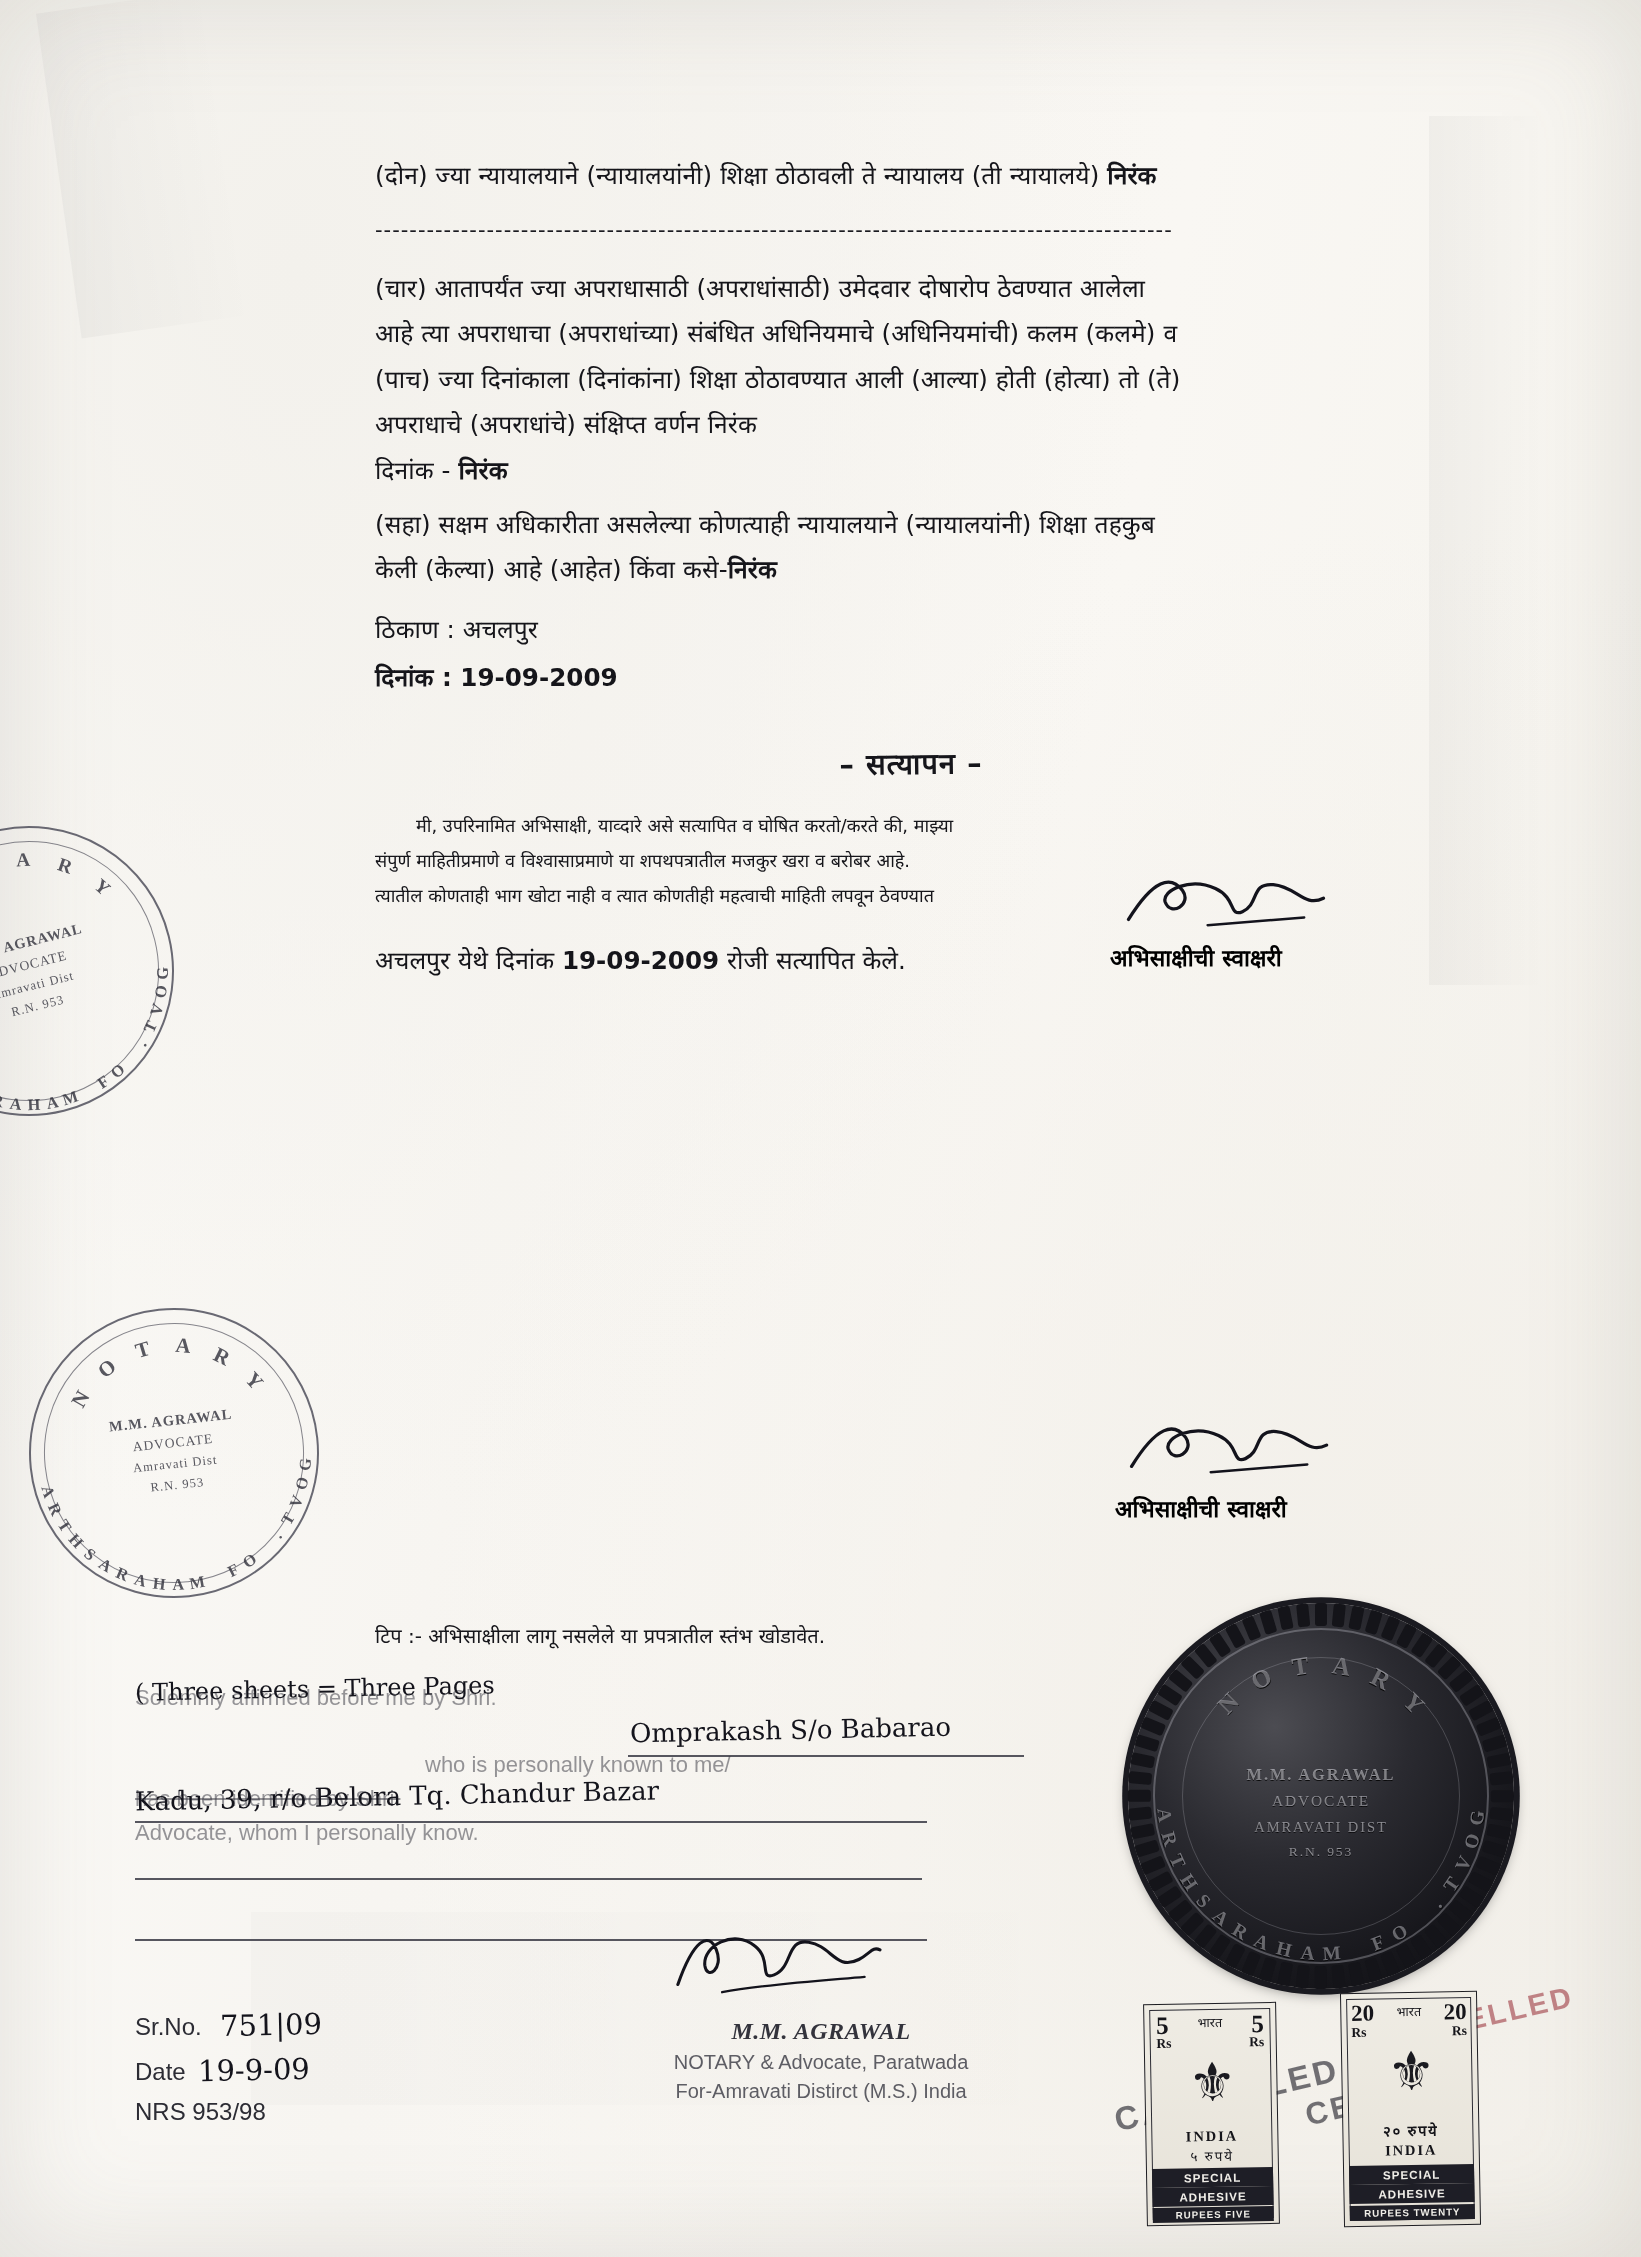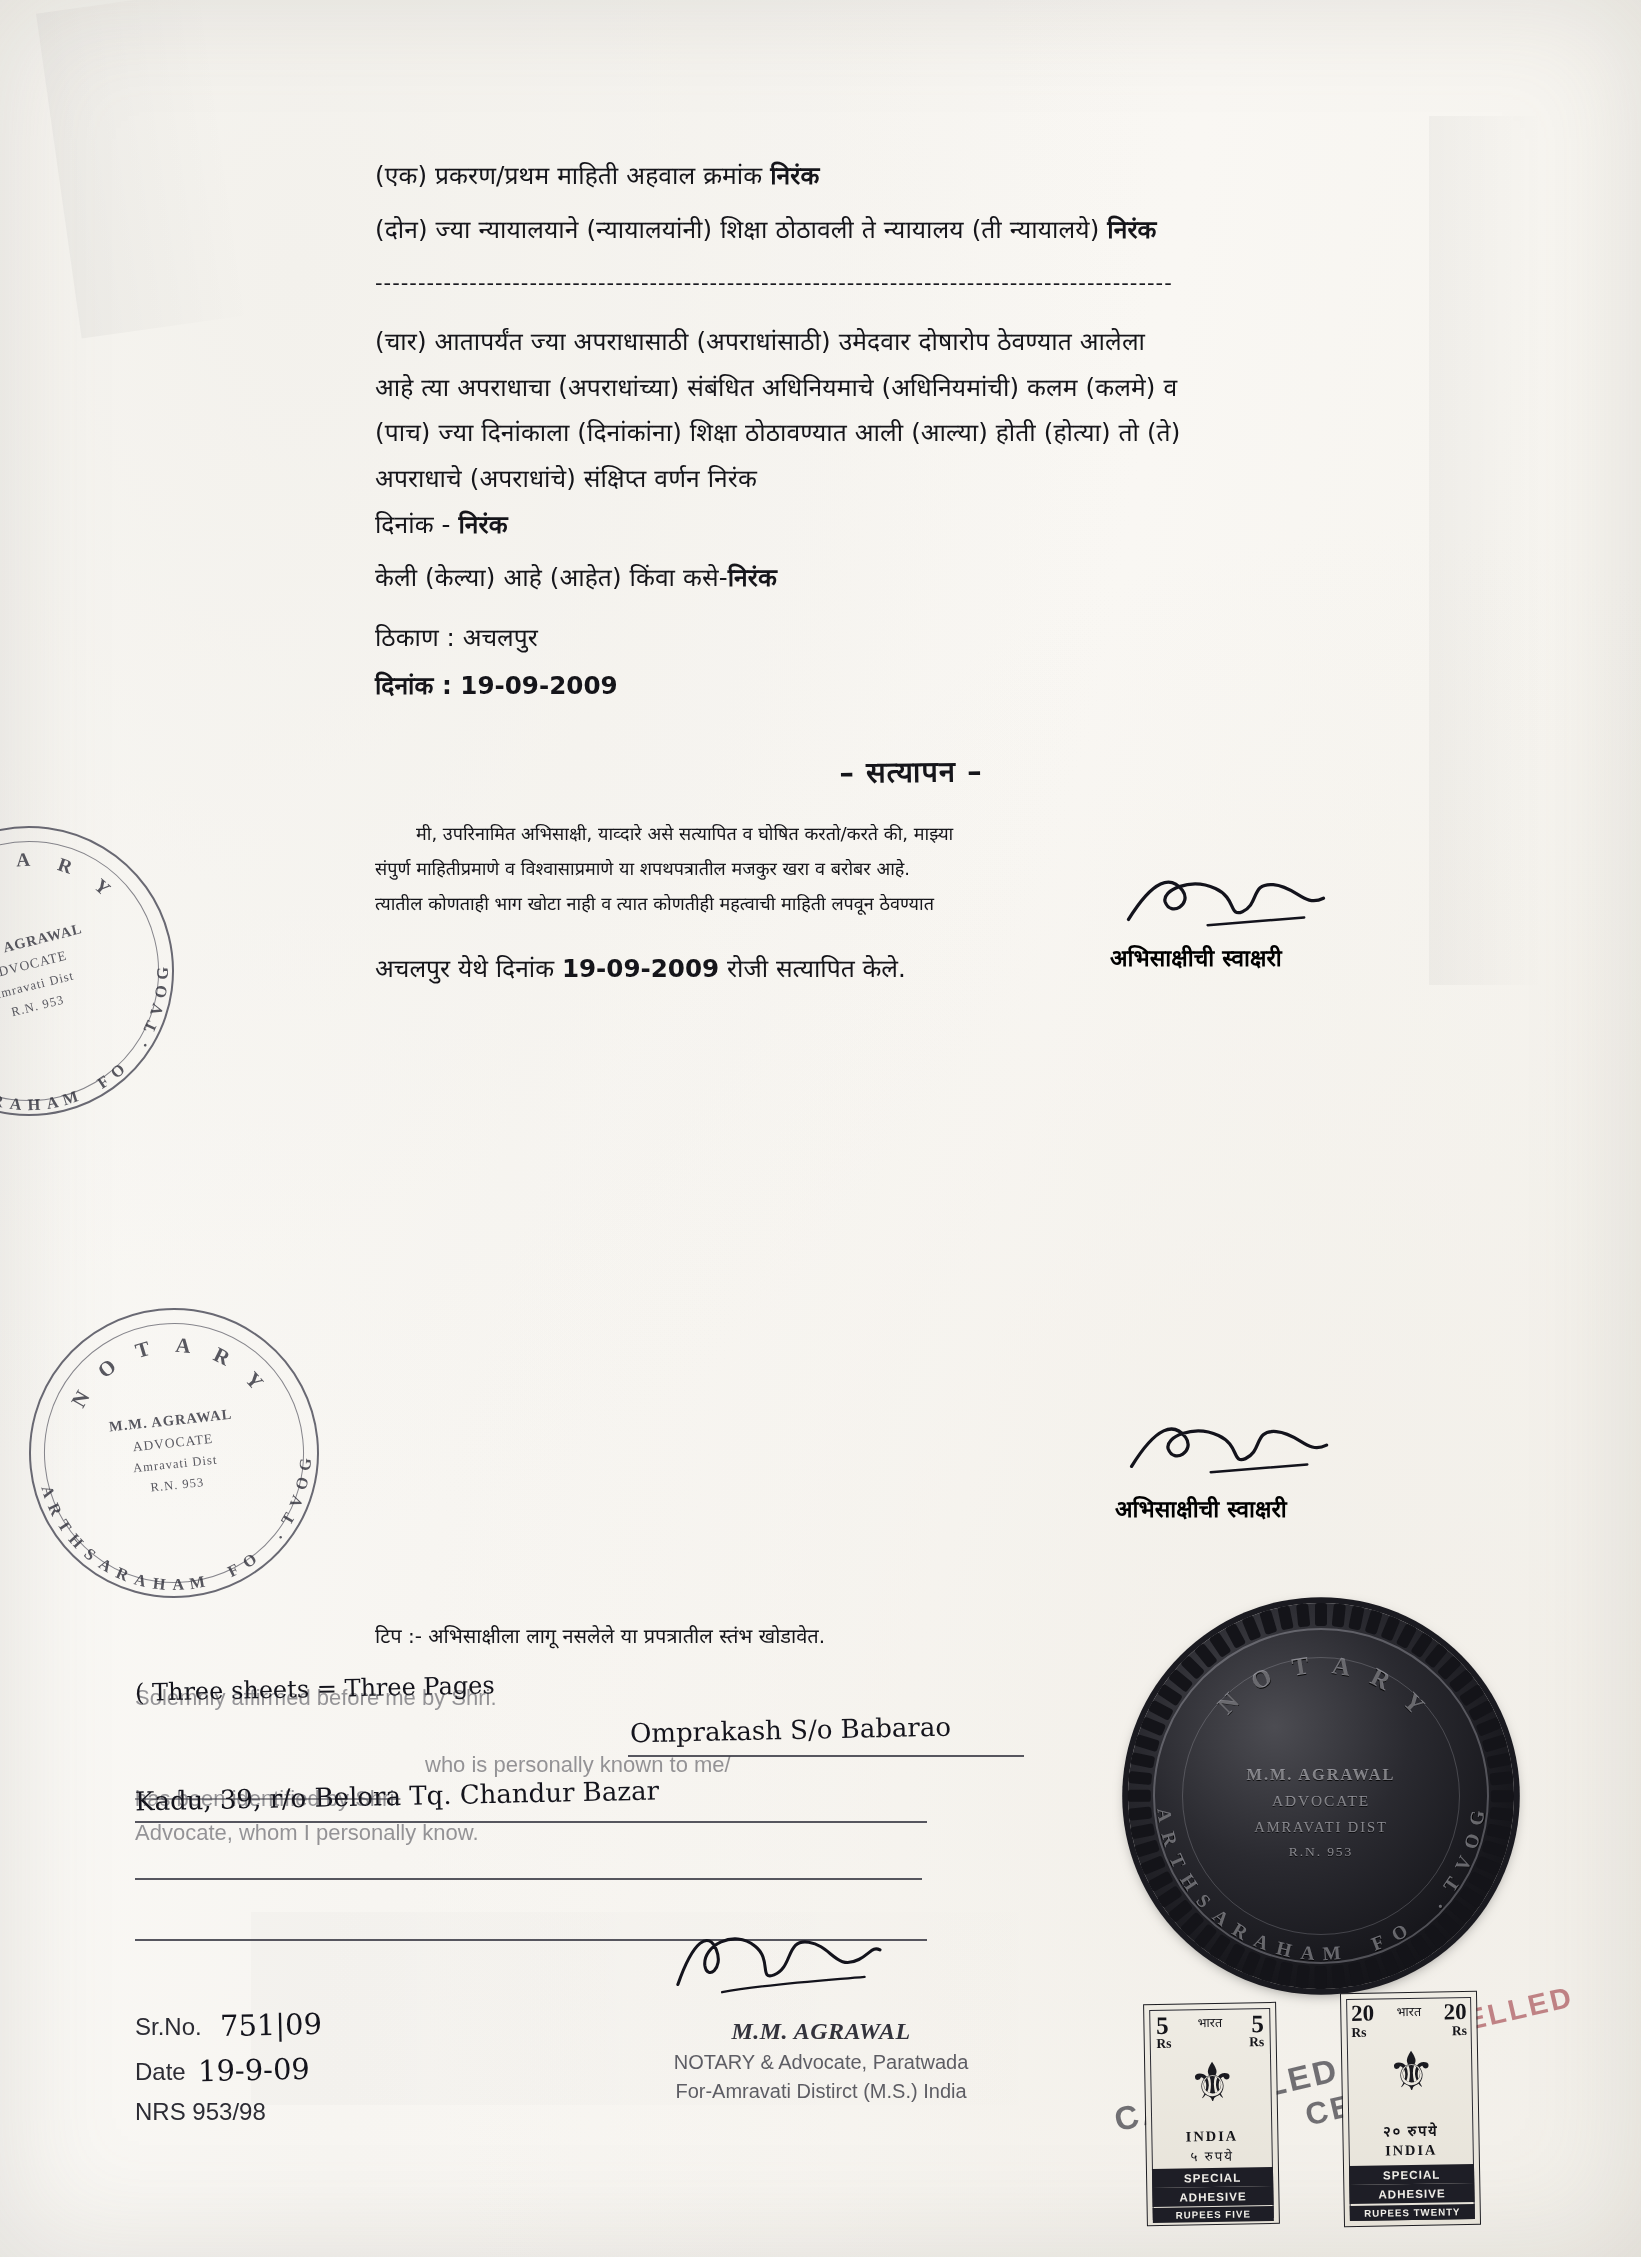--- a/index.html
+++ b/index.html
@@ -309,33 +309,33 @@
 
 <div id="page">
 
   <div class="crease" style="left:58px;top:0;width:174px;height:328px;transform:rotate(-8deg);"></div>
   <div class="crease" style="left:1429px;top:116px;width:116px;height:869px;"></div>
   <div class="crease" style="left:251px;top:1912px;width:869px;height:193px;opacity:.5;"></div>
   <div class="vignette"></div>
 
   <div id="doc">
 
-    <p class="ln"><span>(एक) प्रकरण/प्रथम माहिती अहवाल क्रमांक </span><span class="b">निरंक</span></p>
 
     <p class="ln"><span>(दोन) ज्या न्यायालयाने (न्यायालयांनी) शिक्षा ठोठावली ते न्यायालय (ती न्यायालये) </span><span class="b">निरंक</span></p>
 
     <div class="dashrule">---------------------------------------------------------------------------------------------</div>
 
     <p class="ln tight">(चार) आतापर्यंत ज्या अपराधासाठी (अपराधांसाठी) उमेदवार दोषारोप ठेवण्यात आलेला</p>
     <p class="ln tight">आहे त्या अपराधाचा (अपराधांच्या) संबंधित अधिनियमाचे (अधिनियमांची) कलम (कलमे) व</p>
     <p class="ln tight">(पाच) ज्या दिनांकाला (दिनांकांना) शिक्षा ठोठावण्यात आली (आल्या) होती (होत्या) तो (ते)</p>
     <p class="ln tight">अपराधाचे (अपराधांचे) संक्षिप्त वर्णन निरंक</p>
 
     <p class="ln"><span>दिनांक - </span><span class="b">निरंक</span></p>
 
+    <p class="ln tight">(सहा) सक्षम अधिकारीता असलेल्या कोणत्याही न्यायालयाने (न्यायालयांनी) शिक्षा तहकुब</p>
     <p class="ln"><span>केली (केल्या) आहे (आहेत) किंवा कसे-</span><span class="b" style="font-family:'DejaVu Serif',serif;">निरंक</span></p>
 
     <p class="place-row"><span>ठिकाण : </span><span>अचलपुर</span></p>
     <p class="date-row"><span>दिनांक : </span><span>19-09-2009</span></p>
 
     <div class="heading">– सत्यापन –</div>
 
     <p class="para indent">मी, उपरिनामित अभिसाक्षी, याव्दारे असे सत्यापित व घोषित करतो/करते की, माझ्या</p>
     <p class="para">संपुर्ण माहितीप्रमाणे व विश्वासाप्रमाणे या शपथपत्रातील मजकुर खरा व बरोबर आहे.</p>
     <p class="para">त्यातील कोणताही भाग खोटा नाही व त्यात कोणतीही महत्वाची माहिती लपवून ठेवण्यात</p>

